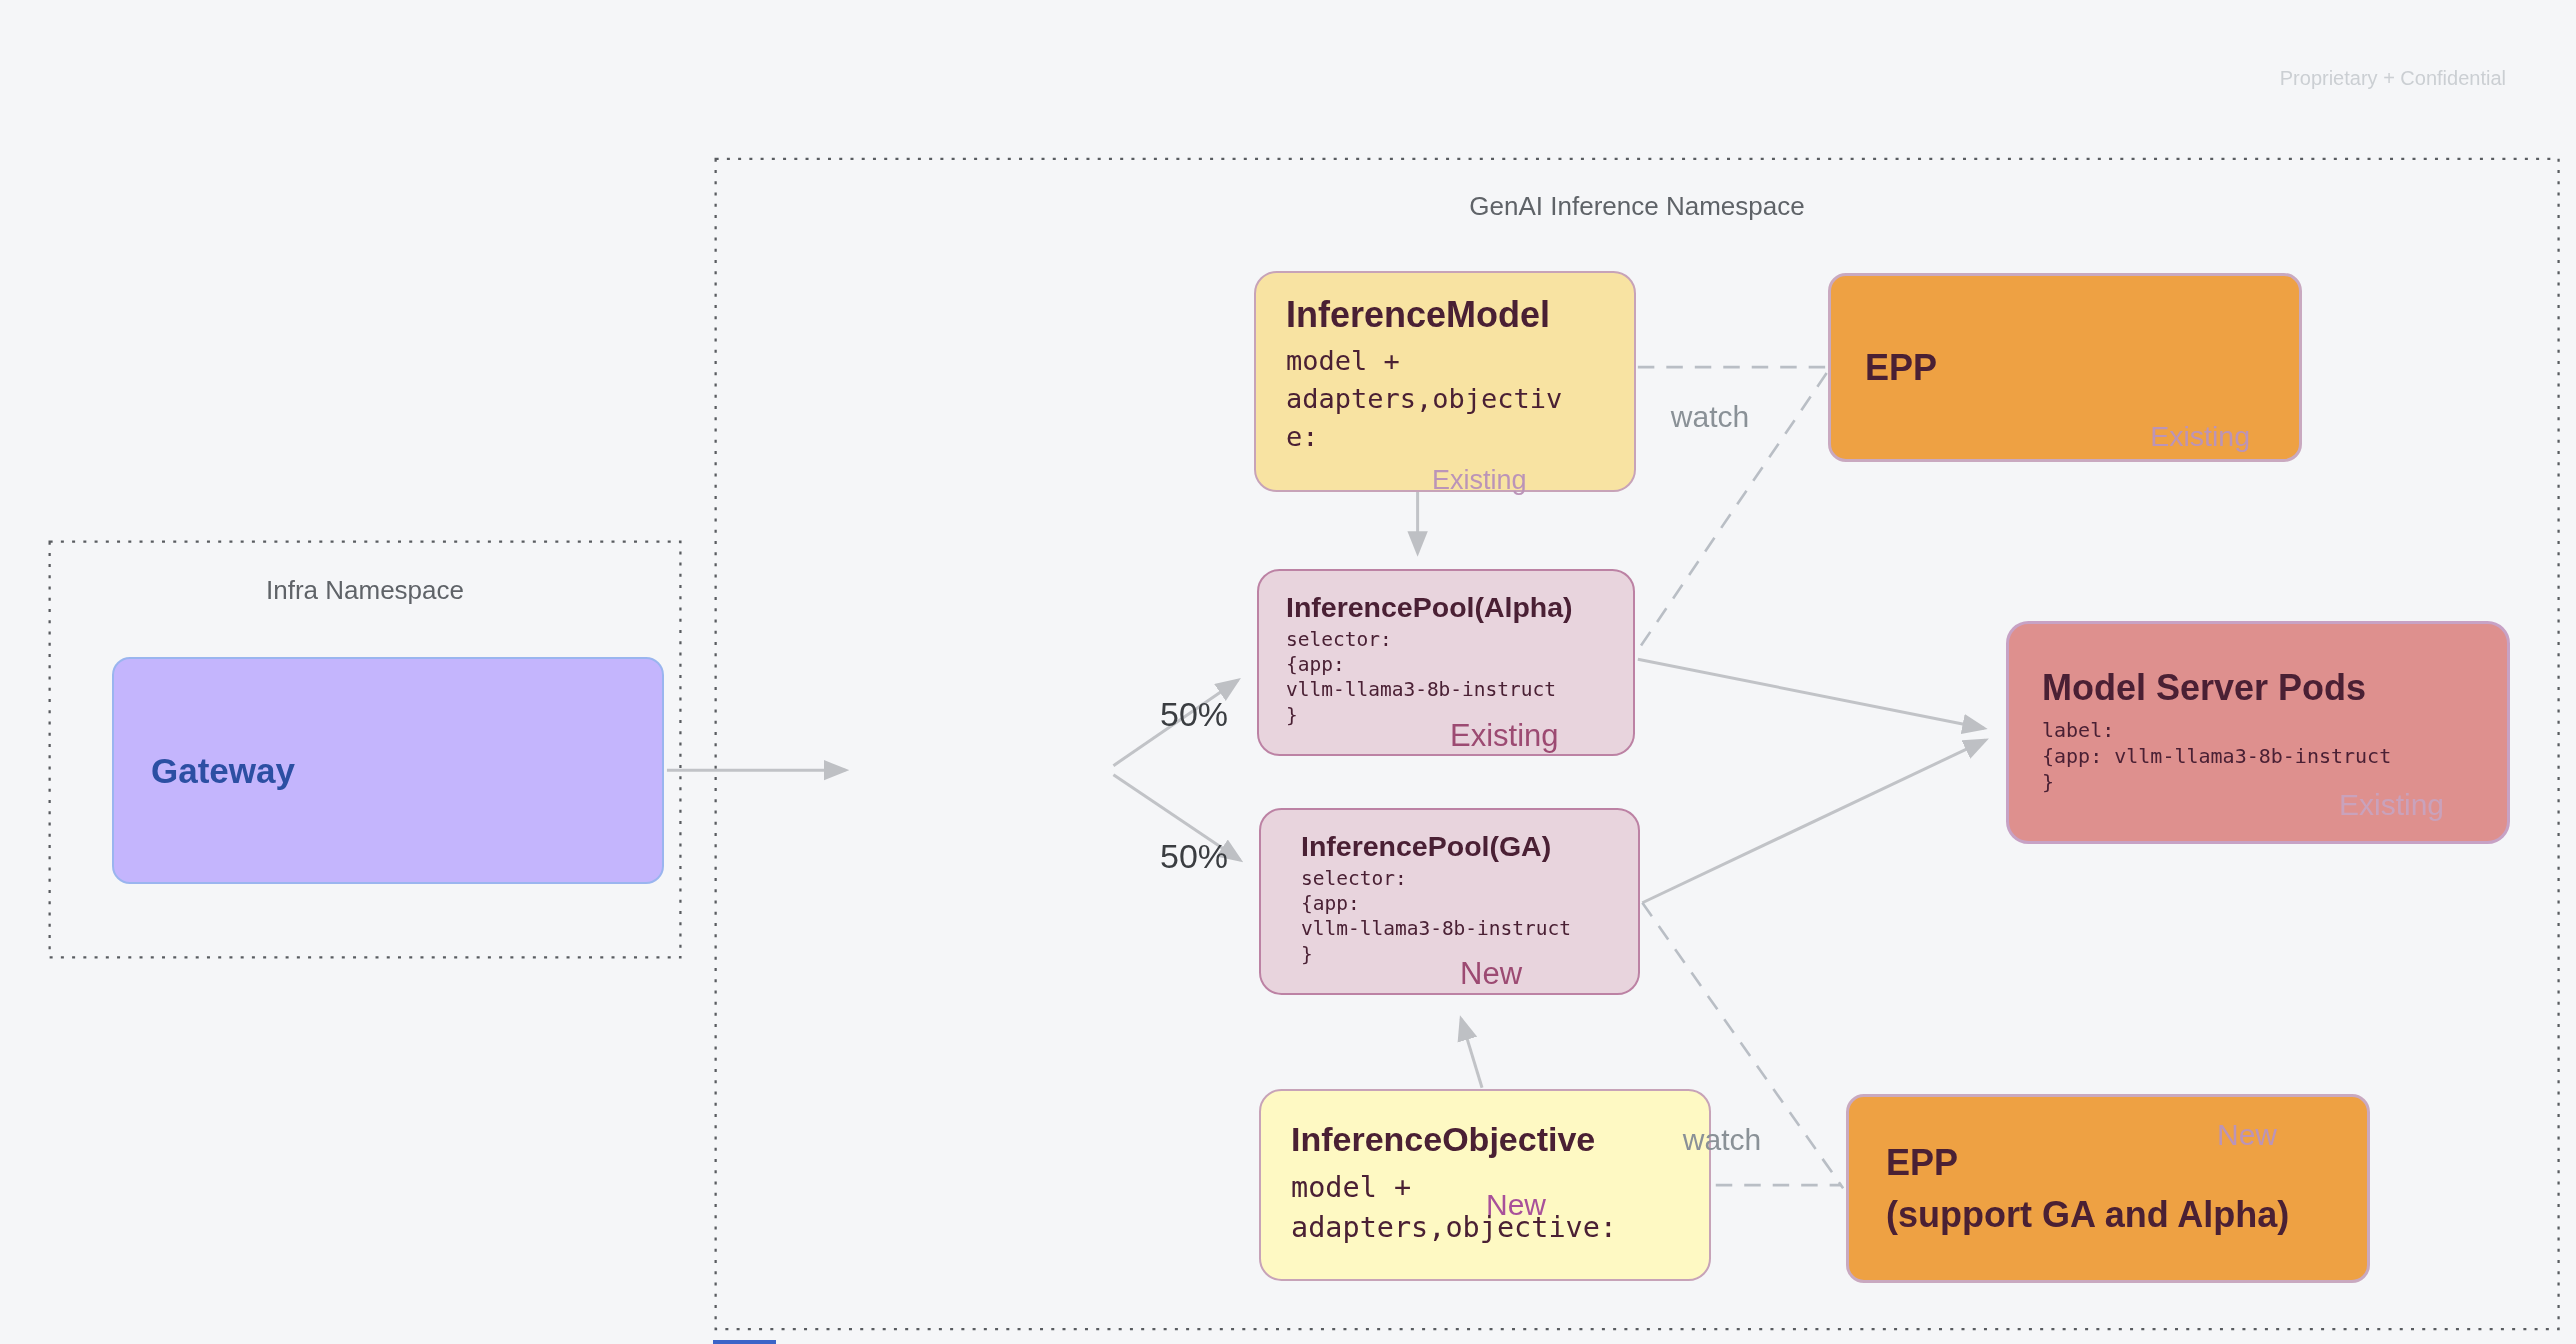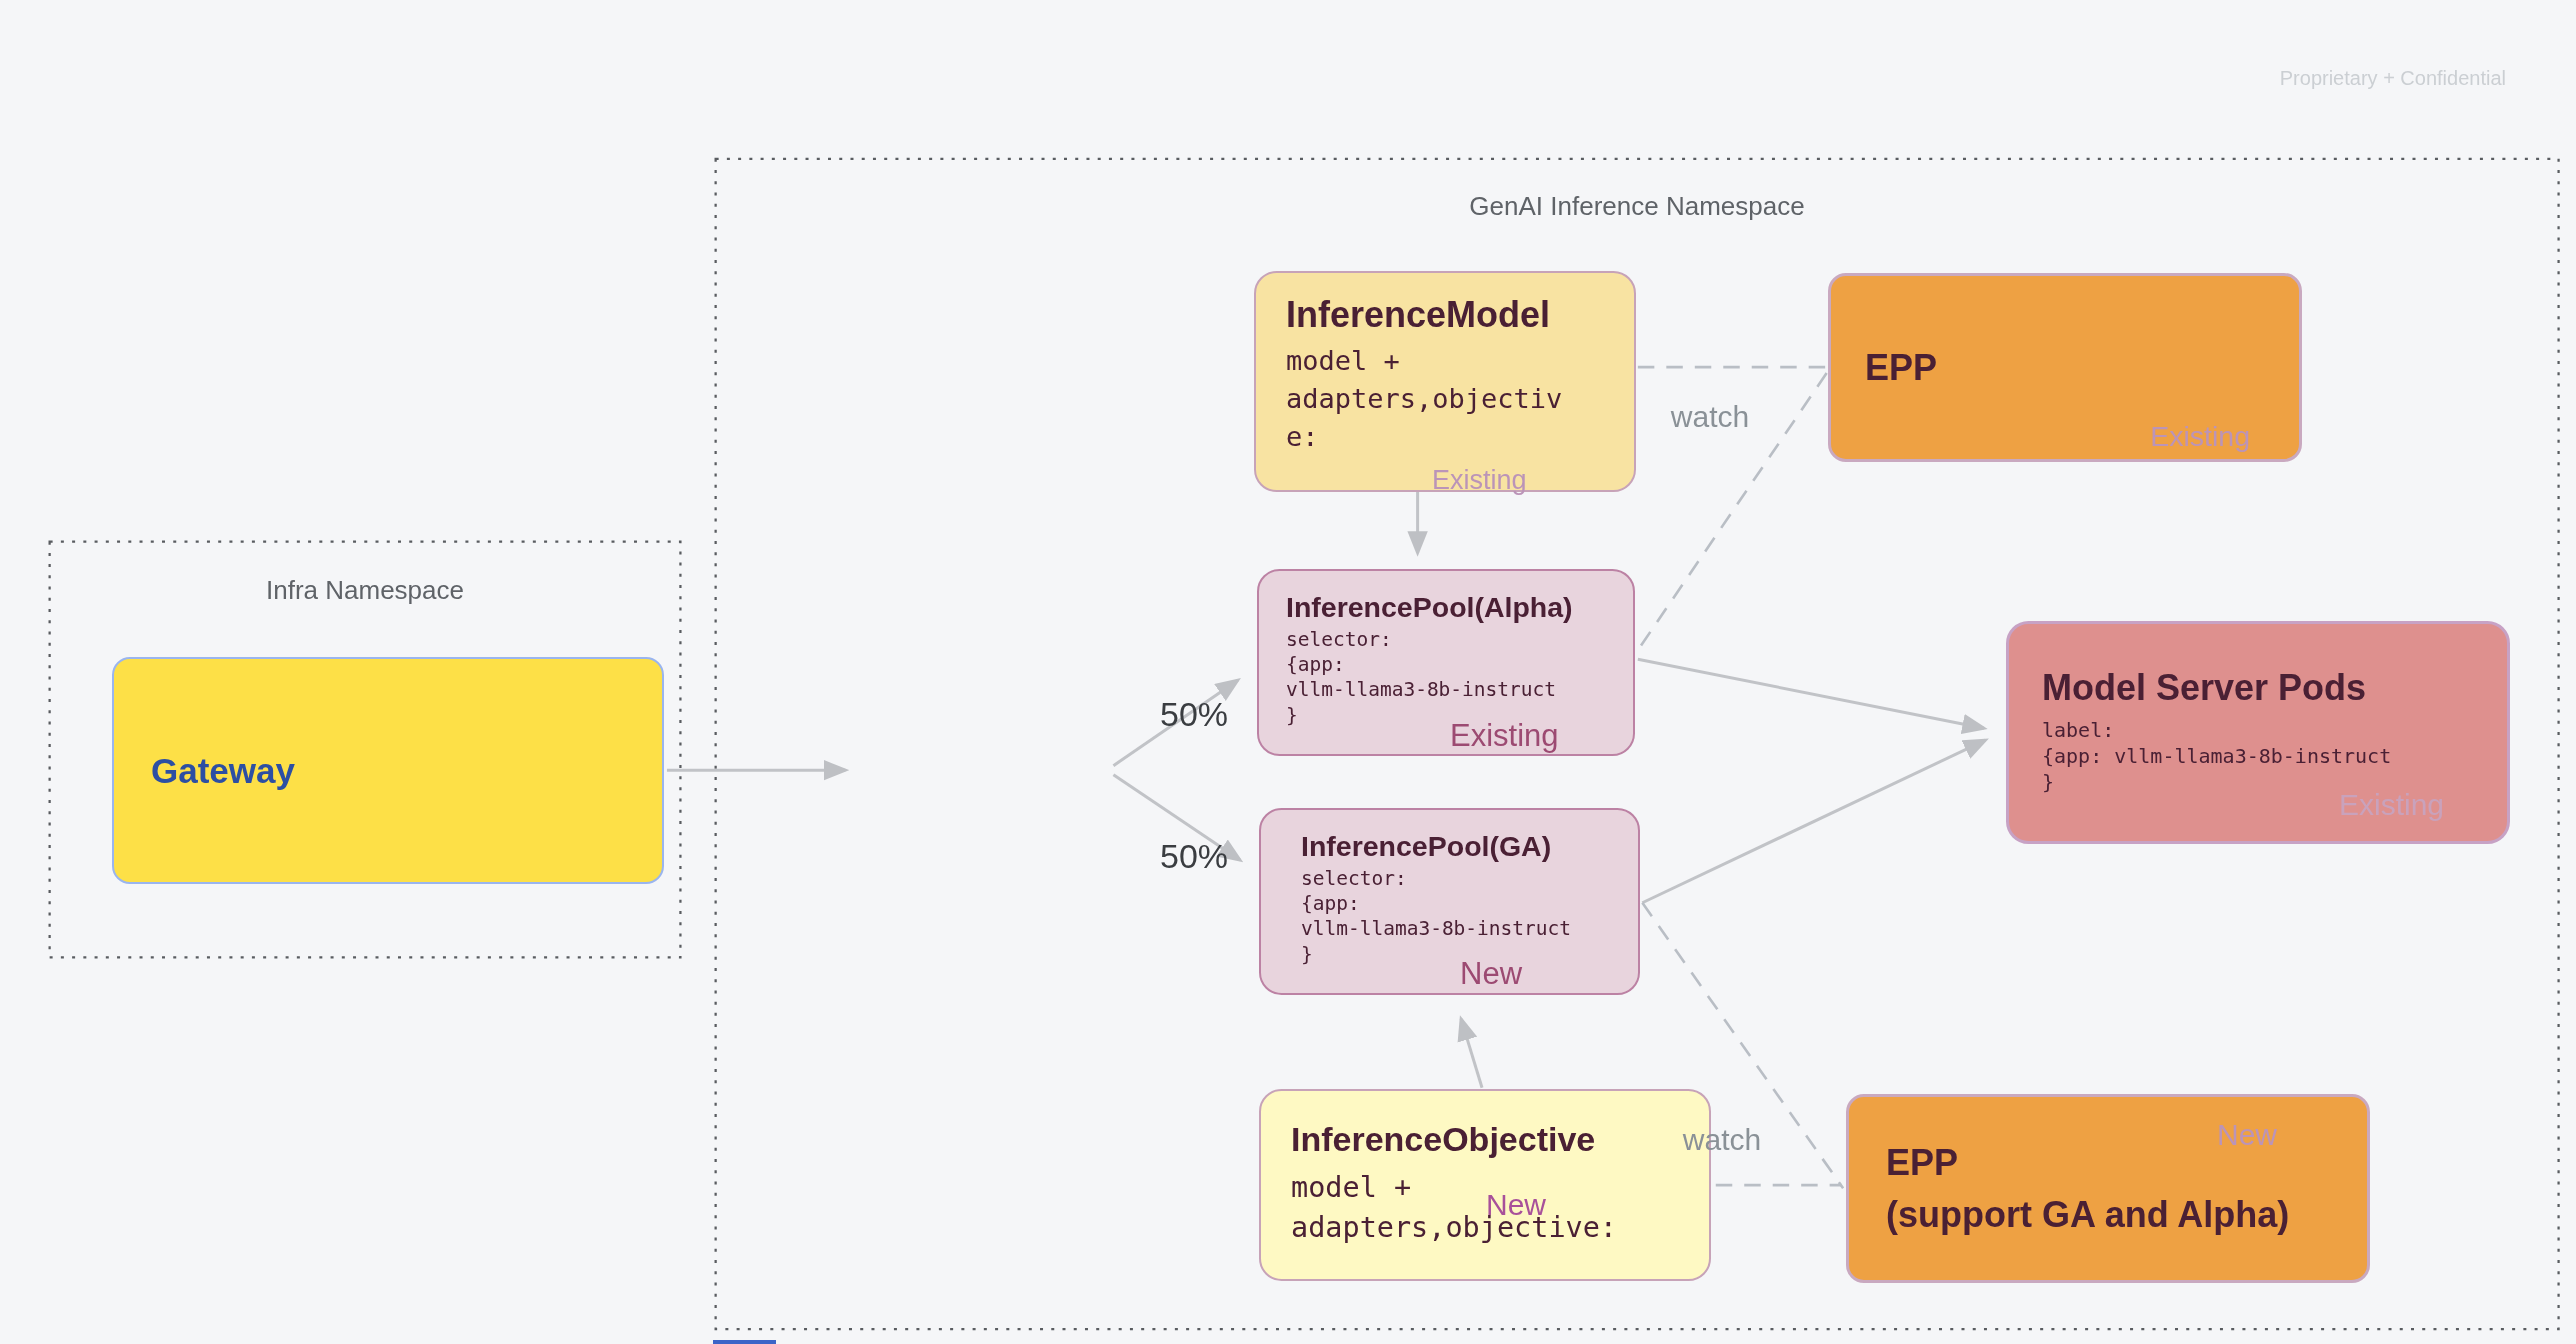--- a/index.html
+++ b/index.html
@@ -20,21 +20,21 @@
   .confidential{
     position:absolute;right:70px;top:67px;
     color:#CBCFD3;font-size:20px;
   }
 
   .box{
     position:absolute;box-sizing:border-box;
   }
   .gateway{
     left:112px;top:657px;width:552px;height:227px;
-    background:#fde047;border:2.2px solid #9AB5EF;border-radius:18px;
+    background:#c4b5fd;border:2.2px solid #9AB5EF;border-radius:18px;
     display:flex;align-items:center;padding-left:37px;
   }
   .gateway .title{color:#2C4FA3;font-size:35px;font-weight:bold;}
 
   .httproute{
     left:860px;top:646px;width:255px;height:249px;
     background:#DDEBD4;border:2.2px solid #A6C999;border-radius:21px;
     display:flex;flex-direction:column;align-items:center;justify-content:center;
     gap:28.5px;text-align:center;
   }

